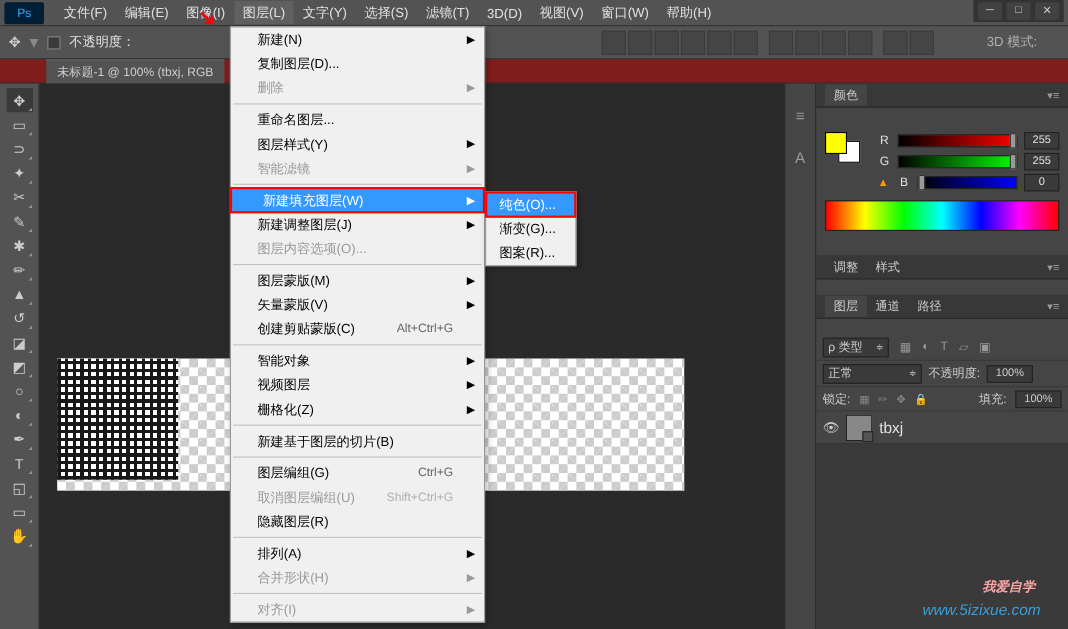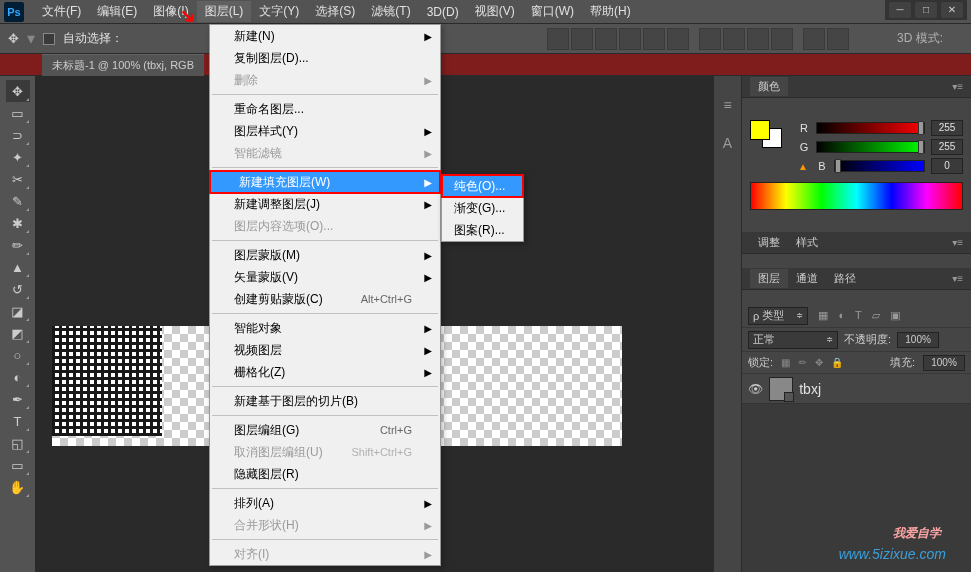--- a/index.html
+++ b/index.html
@@ -1,19 +1,19 @@
 <!DOCTYPE html>
 <html><head>
   <meta charset="utf-8">
   <style>
     * { box-sizing: border-box; margin: 0; padding: 0; font-family: "Microsoft YaHei", sans-serif; }
     body { width: 971px; height: 572px; background: #535353; color: #e0e0e0; overflow: hidden; position: relative; }
     
     .menubar { height: 24px; background: #535353; display: flex; align-items: center; padding: 0 4px; border-bottom: 1px solid #2a2a2a; }
-    .ps-logo { width: 20px; height: 20px; background: #001e36; color: #31a8ff; font-size: 11px; font-weight: bold; display: flex; align-items: center; justify-content: center; border-radius: 2px; margin-right: 10px; }
+    .ps-logo { width: 36px; height: 20px; background: #001e36; color: #31a8ff; font-size: 11px; font-weight: normal; display: flex; align-items: center; justify-content: center; border-radius: 2px; margin-right: 10px; }
     .menu-item { font-size: 12px; padding: 2px 8px; cursor: pointer; color: #e0e0e0; }
     .menu-item.active { background: #606060; }
     .window-controls { margin-left: auto; display: flex; gap: 4px; background: #333; padding: 2px 4px; margin-top:-4px;}
     .win-btn { width: 22px; height: 16px; background: #414141; display: flex; align-items: center; justify-content: center; font-size: 10px; color: #ccc; border-radius: 2px; }
     .win-close { background: #414141; }
     
     .optionsbar { height: 30px; background: #535353; display: flex; align-items: center; padding: 0 8px; gap: 8px; border-bottom: 1px solid #2a2a2a; }
     .move-icon { font-size: 13px; color: #ccc; }
     .checkbox-empty { width: 12px; height: 12px; border: 1px solid #888; background: #3a3a3a; }
     .opt-label { font-size: 12px; color: #e0e0e0; }
@@ -126,21 +126,21 @@
     <div class="win-btn">─</div>
     <div class="win-btn">□</div>
     <div class="win-btn win-close">✕</div>
   </div>
 </div>
 
 <div class="optionsbar">
   <span class="move-icon">✥</span>
   <span style="color:#888">▾</span>
   <div class="checkbox-empty"></div>
-  <span class="opt-label">自动选择：</span>
+  <span class="opt-label">不透明度：</span>
   <div class="opt-icons">
     <div class="opt-icon-box"></div>
     <div class="opt-icon-box"></div>
     <div class="opt-icon-box"></div>
     <div class="opt-icon-box"></div>
     <div class="opt-icon-box"></div>
     <div class="opt-icon-box"></div>
     <div style="width:6px"></div>
     <div class="opt-icon-box"></div>
     <div class="opt-icon-box"></div>

